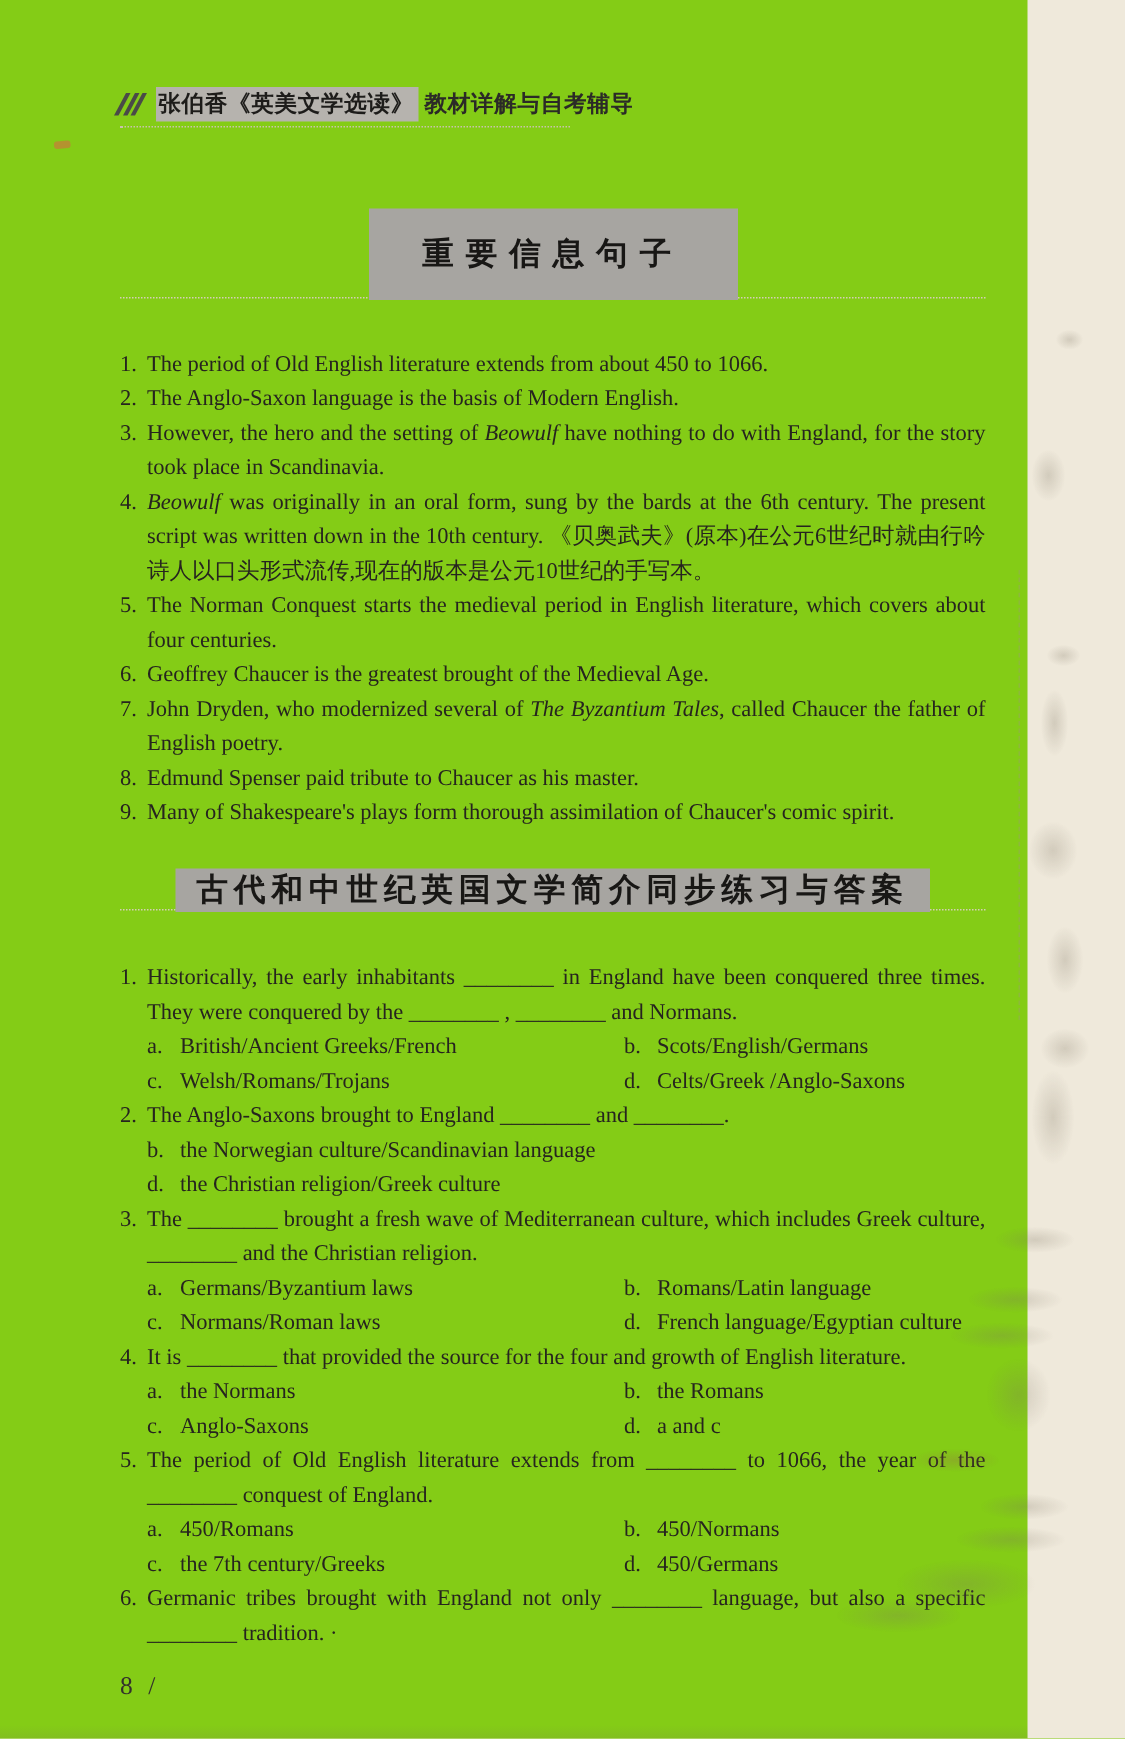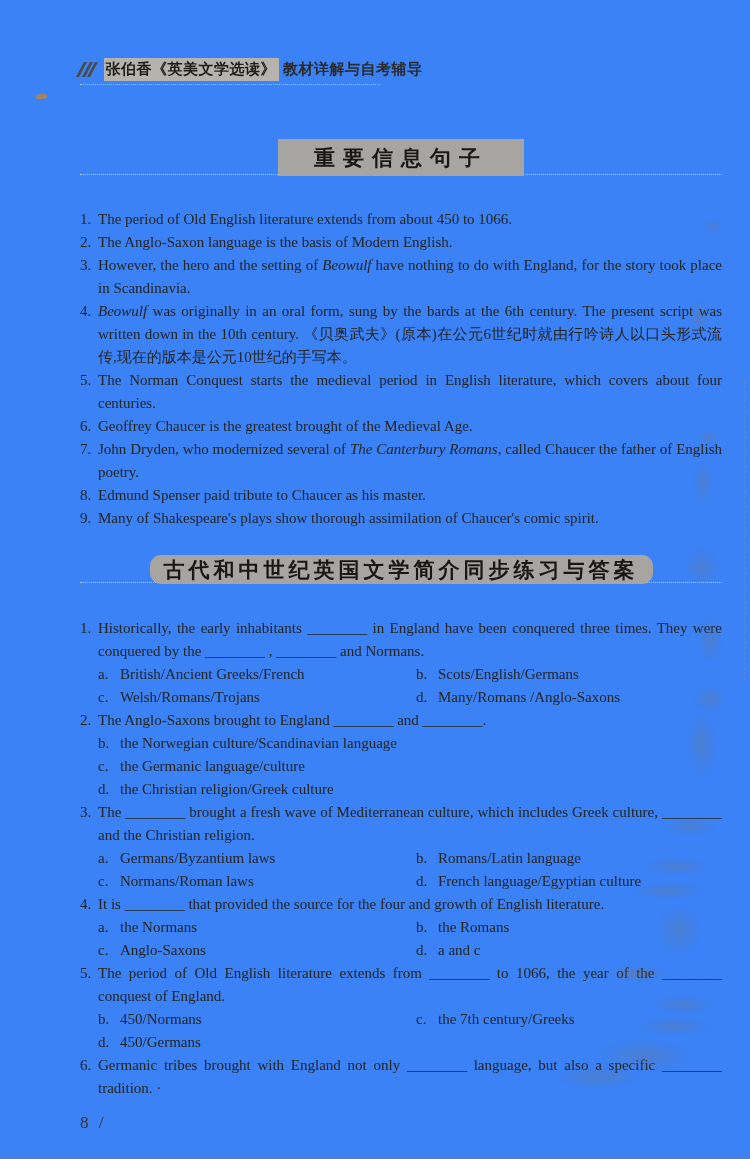--- a/index.html
+++ b/index.html
@@ -2,22 +2,22 @@
 <html><head>
 <meta charset="utf-8">
 <style>
   html,body{margin:0;padding:0;}
   body{
     width:750px;height:1159px;overflow:hidden;
     font-family:"Liberation Serif","DejaVu Serif",serif;
     background:#efe9db;
   }
   #page{
-    position:relative;width:750px;height:1159px;
-    background:#3b82f6;
+    position:relative;width:685px;height:1159px;
+    background:#84cc16;
     box-sizing:border-box;
     padding:57px 28px 0 80px;
     color:#26241f;
   }
   
   .hdr{display:flex;align-items:center;height:24px;position:relative;}
   .slashes{display:inline-flex;margin-right:7px;}
   .slashes i{display:block;width:3px;height:15px;background:#4a4a48;transform:skewX(-28deg);margin-right:2.5px;}
   .hdr .hl{
     background:#b6b3ae;color:#1d1c1a;
@@ -31,22 +31,22 @@
   .hdr-line{width:300px;border-bottom:1px dotted #c9c2ae;margin-top:3px;}
   
   .titlewrap{position:relative;text-align:center;}
   .titlewrap .underlay{position:absolute;left:0;right:0;bottom:1px;border-bottom:1px dotted #d5cdb8;}
   .titlebox{
     position:relative;display:inline-block;
     background:#a7a5a1;color:#181715;
     font-family:"Liberation Sans","DejaVu Sans",sans-serif;
     font-weight:bold;font-size:21px;line-height:29px;
   }
-  .titlebox.t1{padding:4px 36px;letter-spacing:8px;margin-top:54px;}
-  .titlebox.t2{padding:0 14px;letter-spacing:4px;margin-top:25px;border-radius:11px;}
+  .titlebox.t1{padding:16px 36px;letter-spacing:8px;margin-top:54px;}
+  .titlebox.t2{padding:0 14px;letter-spacing:4px;margin-top:25px;}
   
   .ilist{margin:32px 0 0 0;padding:0;list-style:none;font-size:15px;line-height:23px;}
   .irow{display:flex;}
   .irow .num{flex:0 0 18px;}
   .irow .txt{flex:1;text-align:justify;}
   .it{font-style:italic;}
   .ul{text-underline-offset:3px;}
   
   .exlist{margin-top:33px;font-size:15px;line-height:23px;}
   .q{margin:0;}
@@ -126,58 +126,57 @@
       <li class="irow">
         <span class="num">5.</span>
         <span class="txt"><span>The Norman Conquest starts the medieval period in English literature, which covers about four centuries.</span></span>
       </li>
       <li class="irow">
         <span class="num">6.</span>
         <span class="txt"><span>Geoffrey Chaucer is the greatest brought of the Medieval Age.</span></span>
       </li>
       <li class="irow">
         <span class="num">7.</span>
-        <span class="txt"><span>John Dryden, who modernized several of </span><span class="it">The Canterbury Romans</span><span>, called Chaucer the father of English poetry.</span></span>
+        <span class="txt"><span>John Dryden, who modernized several of </span><span class="it">The Byzantium Tales</span><span>, called Chaucer the father of English poetry.</span></span>
       </li>
       <li class="irow">
         <span class="num">8.</span>
         <span class="txt"><span>Edmund Spenser </span><span class="ul">paid tribute to</span><span> Chaucer as his master.</span></span>
       </li>
       <li class="irow">
         <span class="num">9.</span>
-        <span class="txt"><span>Many of Shakespeare's plays show thorough assimilation of Chaucer's comic spirit.</span></span>
+        <span class="txt"><span>Many of Shakespeare's plays form thorough assimilation of Chaucer's comic spirit.</span></span>
       </li>
     </ol>
 
   <div class="titlewrap">
     <div class="underlay"></div>
     <div class="titlebox t2">古代和中世纪英国文学简介同步练习与答案</div>
   </div>
 
   <div class="exlist" id="exercise-list">
       <div class="q">
         <div class="q-stem">
           <span class="num">1.</span>
           <span class="txt">Historically, the early inhabitants ________ in England have been conquered three times. They were conquered by the ________ , ________ and Normans.</span>
         </div>
         <div class="opts2">
           <div class="opt"><span class="olbl">a.</span><span>British/Ancient Greeks/French</span></div>
           <div class="opt"><span class="olbl">b.</span><span>Scots/English/Germans</span></div>
           <div class="opt"><span class="olbl">c.</span><span>Welsh/Romans/Trojans</span></div>
-          <div class="opt"><span class="olbl">d.</span><span>Many/Romans /Anglo-Saxons</span></div>
+          <div class="opt"><span class="olbl">d.</span><span>Celts/Greek /Anglo-Saxons</span></div>
         </div>
       </div>
       <div class="q">
         <div class="q-stem">
           <span class="num">2.</span>
           <span class="txt">The Anglo-Saxons brought to England ________ and ________.</span>
         </div>
         <div class="opts1">
           <div class="opt"><span class="olbl">b.</span><span>the Norwegian culture/Scandinavian language</span></div>
-          <div class="opt"><span class="olbl">c.</span><span>the Germanic language/culture</span></div>
           <div class="opt"><span class="olbl">d.</span><span>the Christian religion/Greek culture</span></div>
         </div>
       </div>
       <div class="q">
         <div class="q-stem">
           <span class="num">3.</span>
           <span class="txt">The ________ brought a fresh wave of Mediterranean culture, which includes Greek culture, ________ and the Christian religion.</span>
         </div>
         <div class="opts2">
           <div class="opt"><span class="olbl">a.</span><span>Germans/Byzantium laws</span></div>
@@ -197,20 +196,21 @@
           <div class="opt"><span class="olbl">c.</span><span>Anglo-Saxons</span></div>
           <div class="opt"><span class="olbl">d.</span><span>a and c</span></div>
         </div>
       </div>
       <div class="q">
         <div class="q-stem">
           <span class="num">5.</span>
           <span class="txt">The period of Old English literature extends from ________ to 1066, the year of the ________ conquest of England.</span>
         </div>
         <div class="opts2">
+          <div class="opt"><span class="olbl">a.</span><span>450/Romans</span></div>
           <div class="opt"><span class="olbl">b.</span><span>450/Normans</span></div>
           <div class="opt"><span class="olbl">c.</span><span>the 7th century/Greeks</span></div>
           <div class="opt"><span class="olbl">d.</span><span>450/Germans</span></div>
         </div>
       </div>
       <div class="q">
         <div class="q-stem">
           <span class="num">6.</span>
           <span class="txt">Germanic tribes brought with England not only ________ language, but also a specific ________ tradition. ·</span>
         </div>

